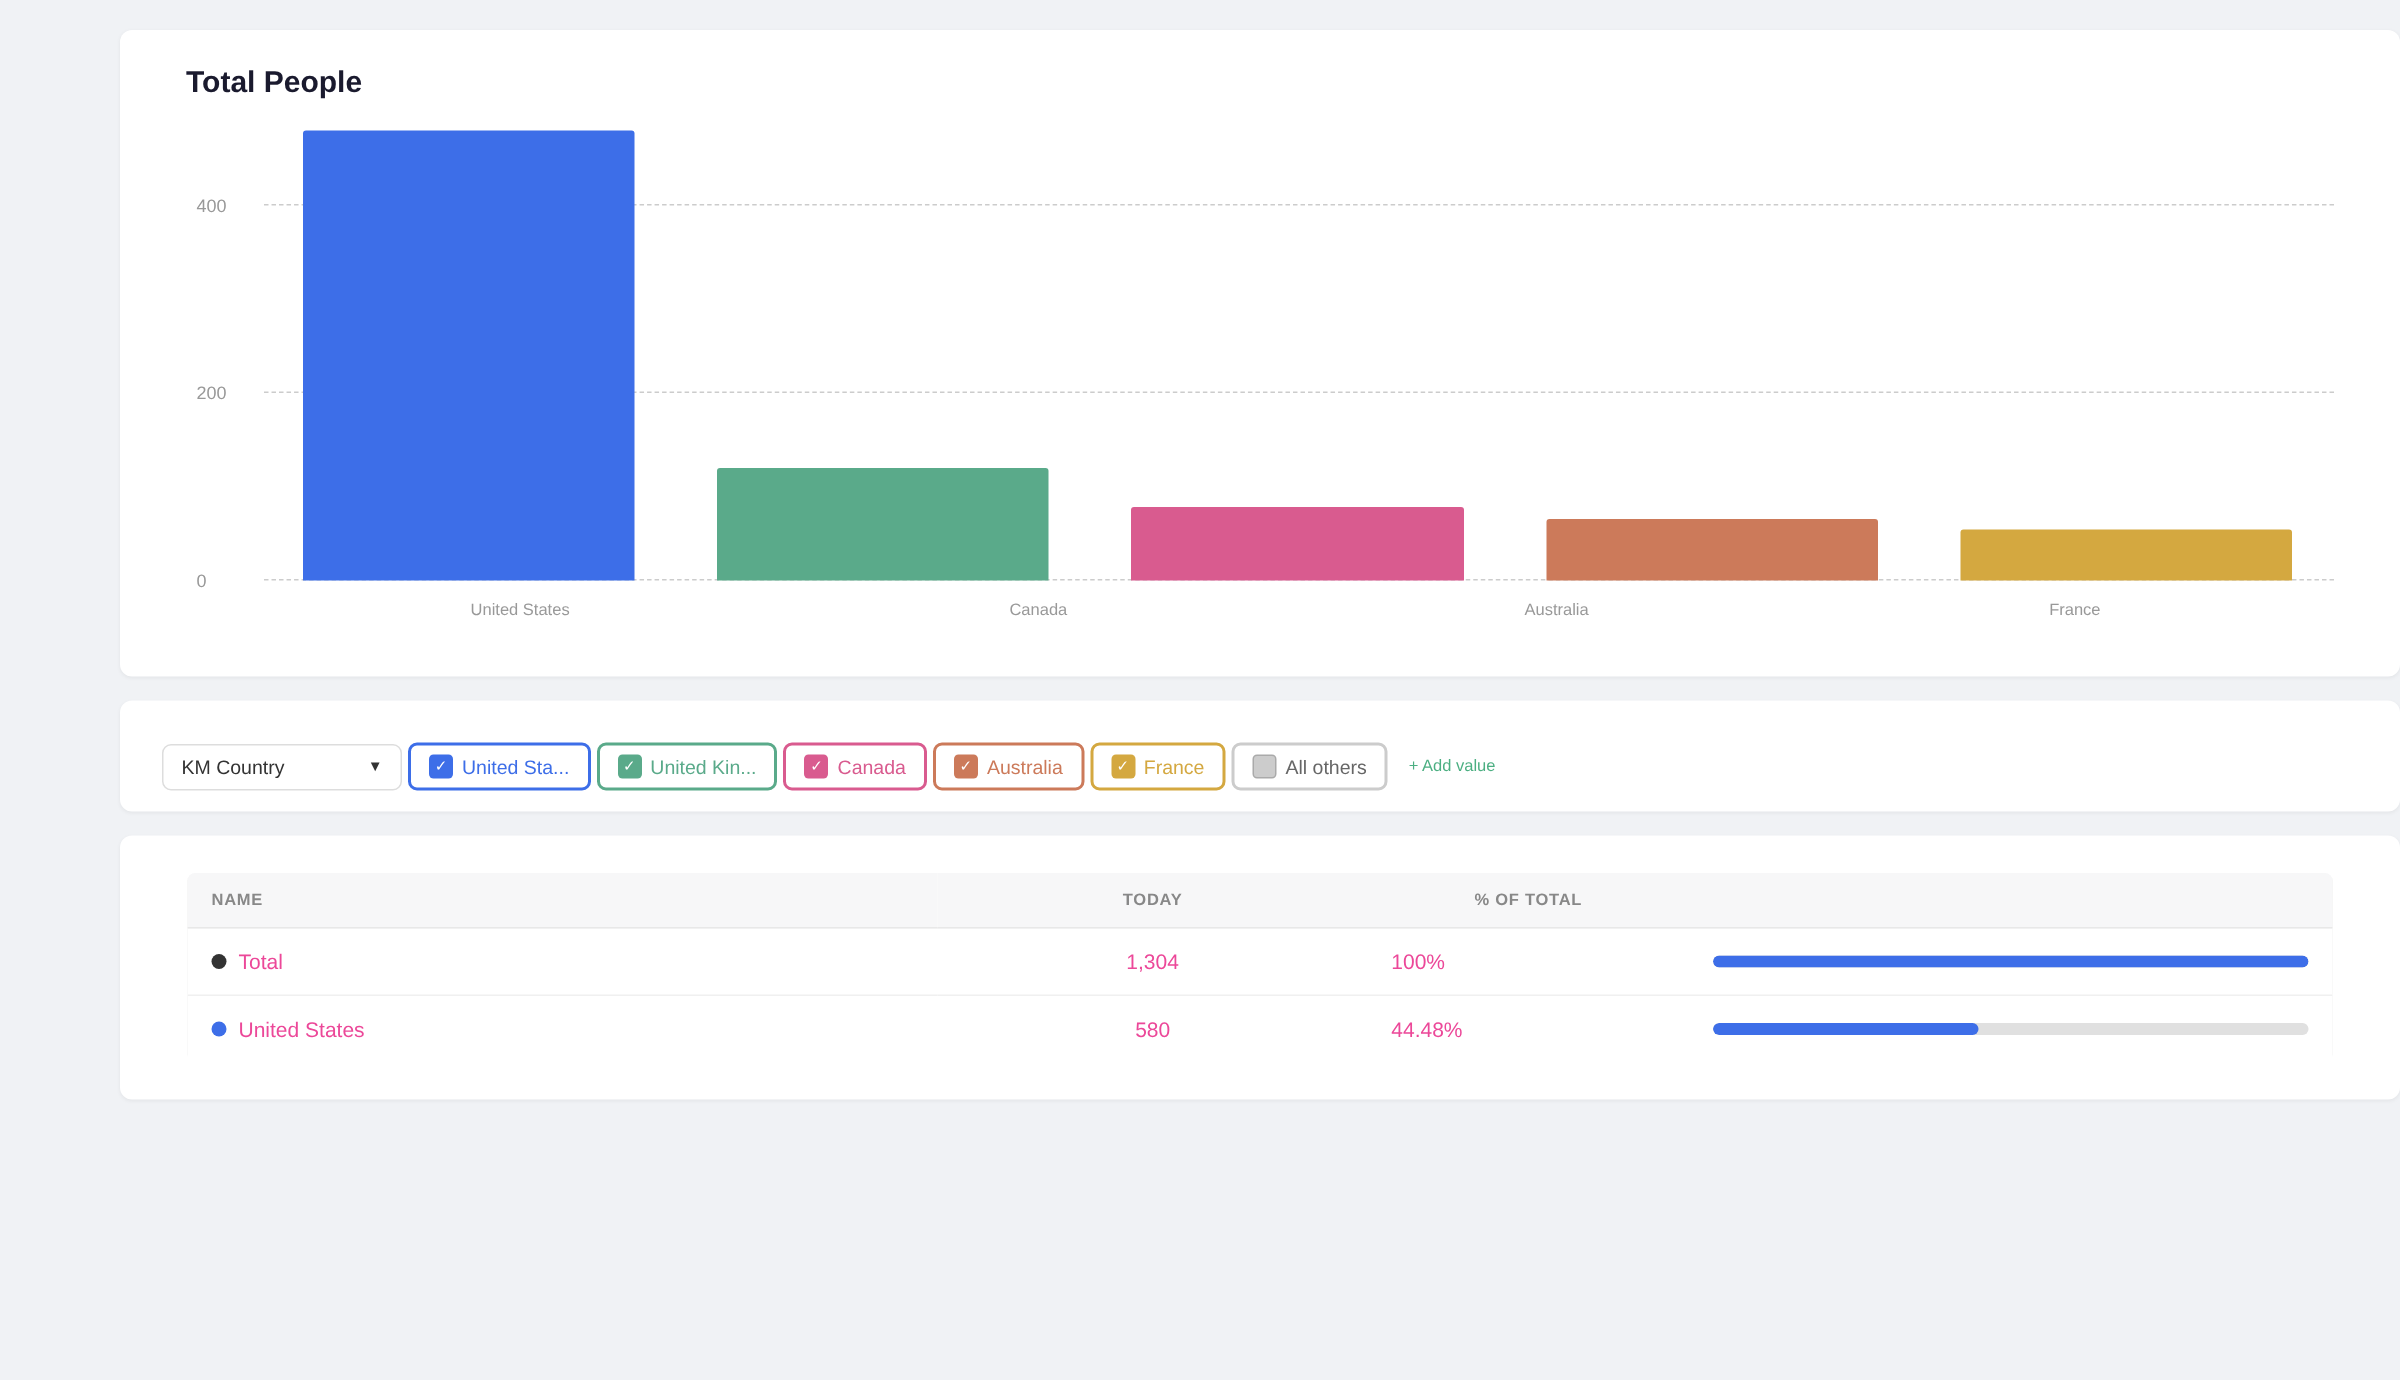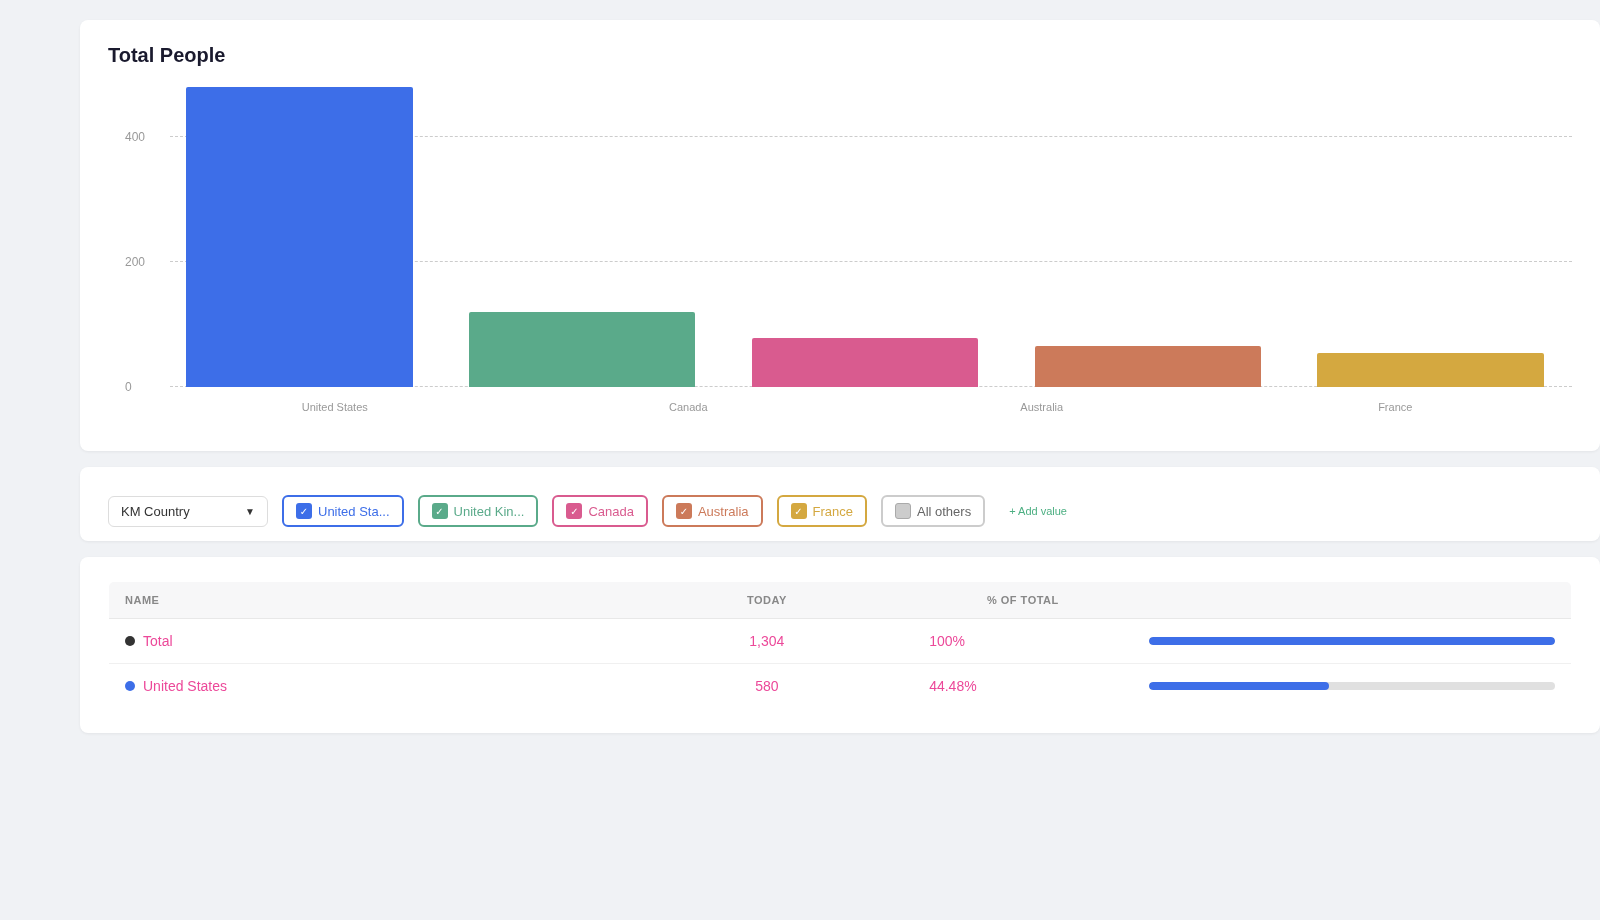--- a/index.html
+++ b/index.html
@@ -9,21 +9,21 @@
       color: #333;
     }
     .page-wrapper {
       background: #f0f2f5;
       min-height: 920px;
       padding: 20px 0 20px 80px;
     }
     .card {
       background: #fff;
       border-radius: 8px;
-      padding: 24px 28px;
+      padding: 24px 44px;
       margin-bottom: 16px;
       box-shadow: 0 1px 3px rgba(0,0,0,0.06);
     }
     .chart-title {
       font-size: 20px;
       font-weight: 700;
       color: #1a1a2e;
       margin-bottom: 20px;
     }
     .chart-area {
@@ -31,21 +31,21 @@
       height: 340px;
       padding-left: 50px;
       padding-bottom: 40px;
     }
     .chart-grid {
       position: absolute;
       top: 0; left: 50px; right: 0; bottom: 40px;
     }
     .grid-line {
       position: absolute;
-      left: 12px; right: 0;
+      left: 2px; right: 0;
       border-top: 1px dashed #ccc;
     }
     .grid-label {
       position: absolute;
       left: -45px;
       font-size: 12px;
       color: #999;
       transform: translateY(-50%);
     }
     .bars-wrapper {
@@ -83,21 +83,21 @@
       display: flex;
       align-items: center;
       justify-content: center;
       font-size: 11px;
       color: #999;
     }
     
     .filter-row {
       display: flex;
       align-items: center;
-      gap: 14px;
+      gap: 4px;
       padding: 14px 0 0 0;
       flex-wrap: wrap;
     }
     .filter-dropdown {
       display: flex;
       align-items: center;
       gap: 6px;
       border: 1px solid #ddd;
       border-radius: 6px;
       padding: 7px 12px;

